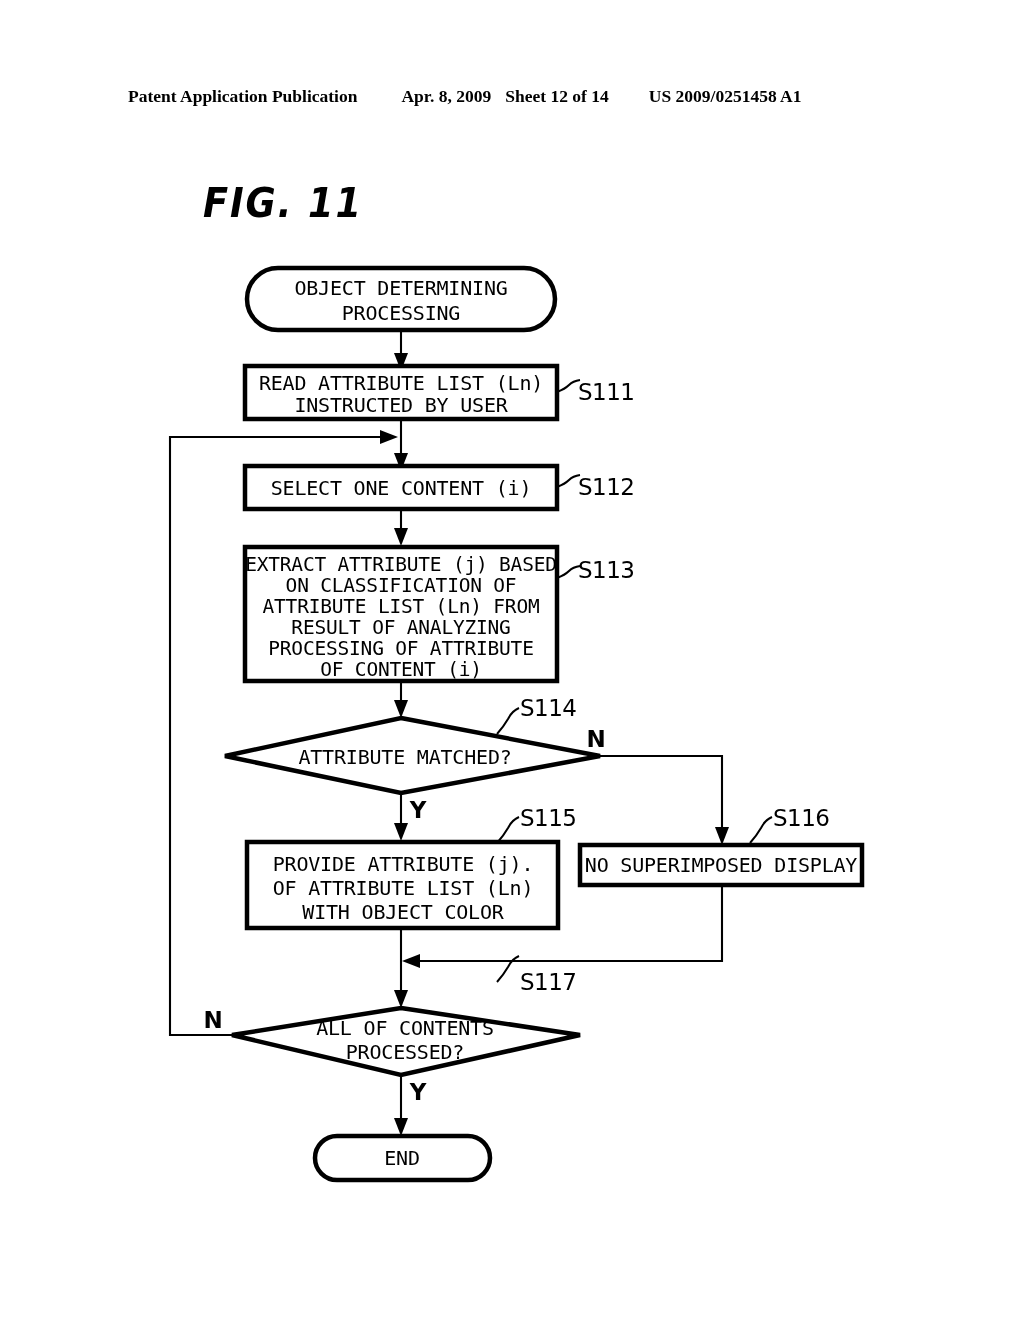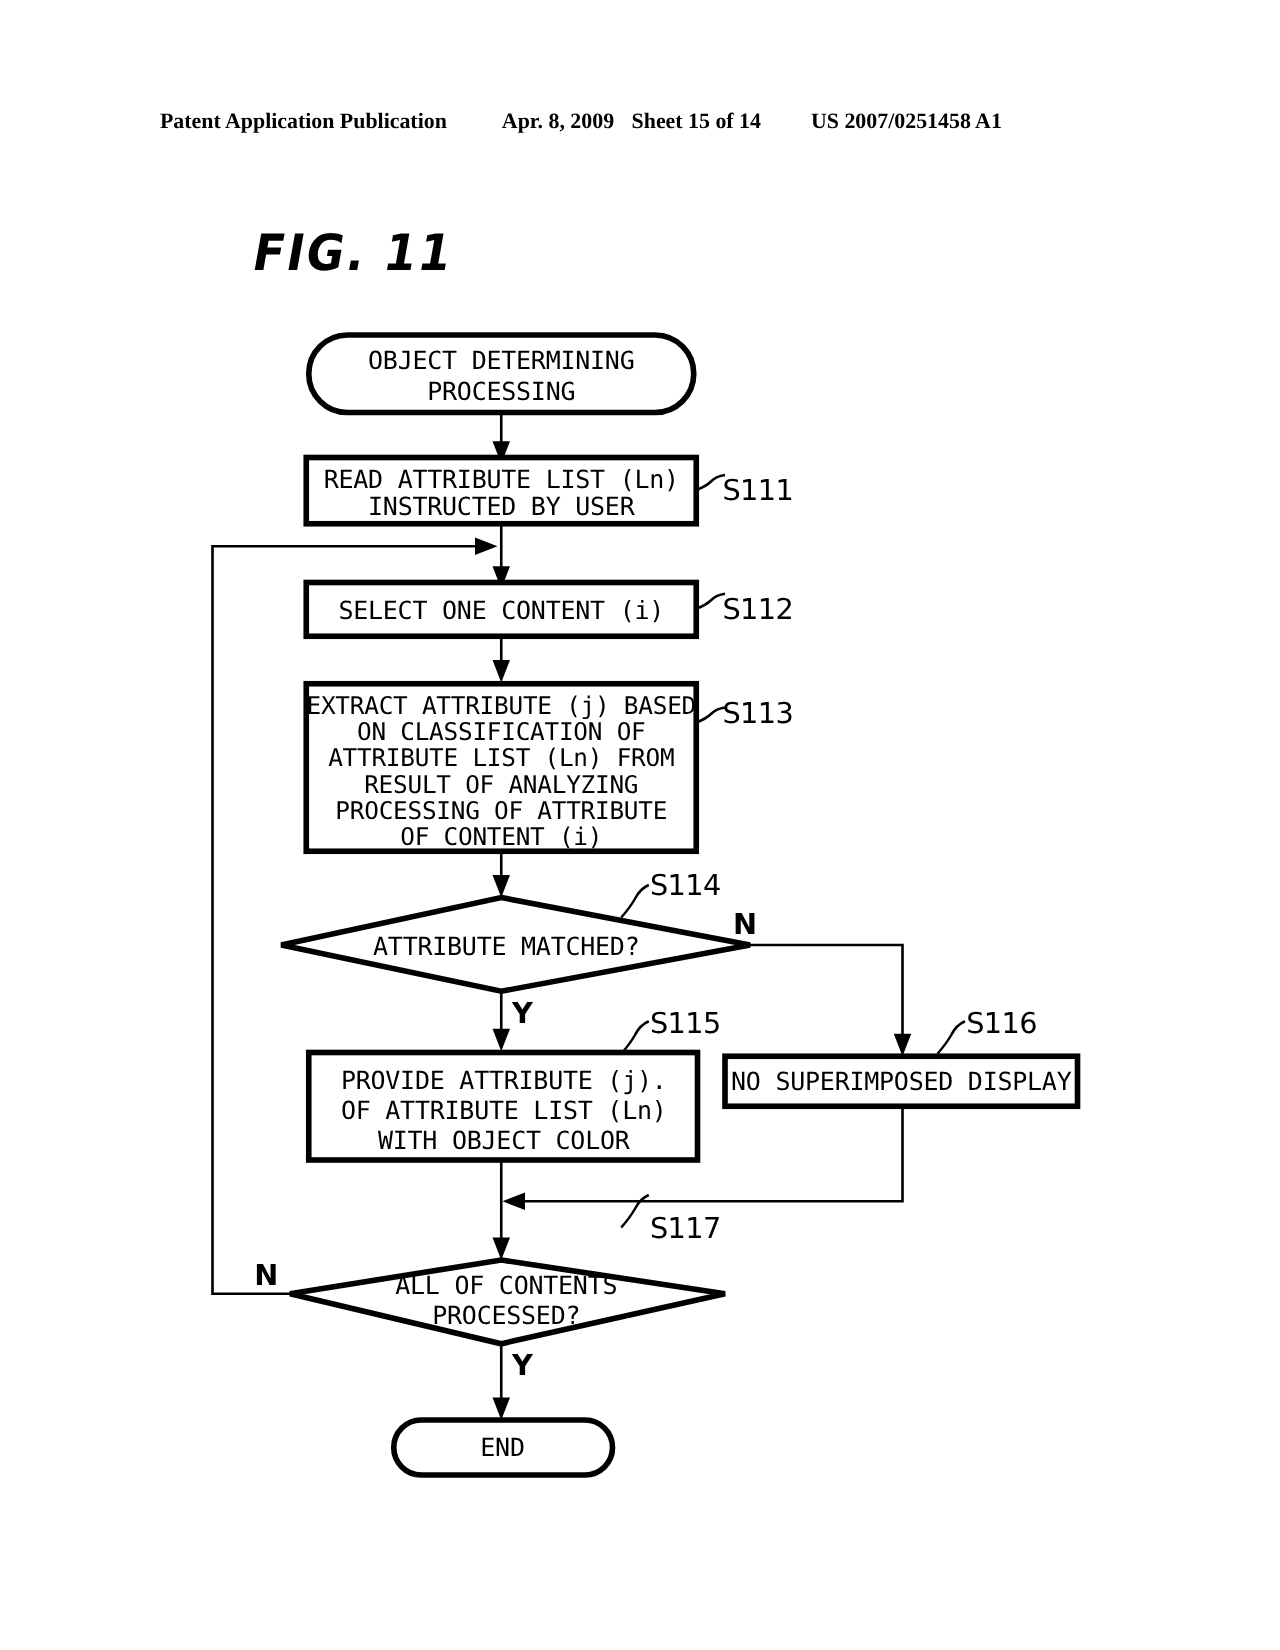--- a/index.html
+++ b/index.html
@@ -106,22 +106,22 @@
   }
 </style>
 </head>
 <body>
 
 <div id="page">
 
   <div id="page-header">
     <span class="hdr-pub">Patent Application Publication</span>
     <span class="hdr-date">Apr. 8, 2009</span>
-    <span class="hdr-sheet">Sheet 15 of 14</span>
-    <span class="hdr-pat">US 2007/0251458 A1</span>
+    <span class="hdr-sheet">Sheet 12 of 14</span>
+    <span class="hdr-pat">US 2009/0251458 A1</span>
   </div>
 
   <div id="fig-label">FIG. 11</div>
 
   <svg id="flow-svg" viewBox="0 0 1024 1320">
 
     <g>
       <line class="conn-line" x1="401" y1="330" x2="401" y2="360"></line>
       <polygon class="conn-arrow" points="401,371 394,353 408,353"></polygon>
     </g>

